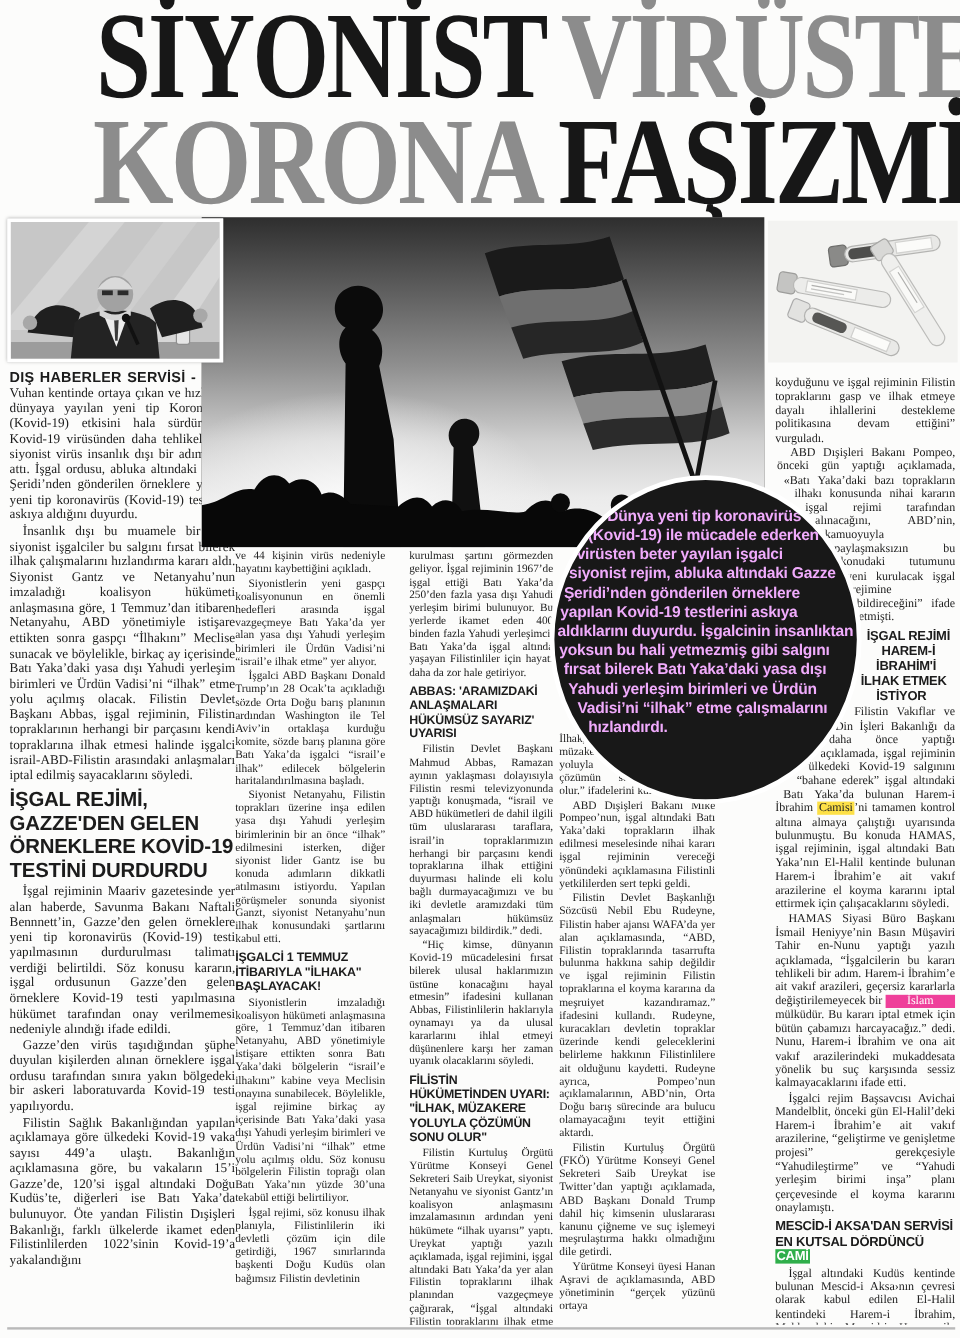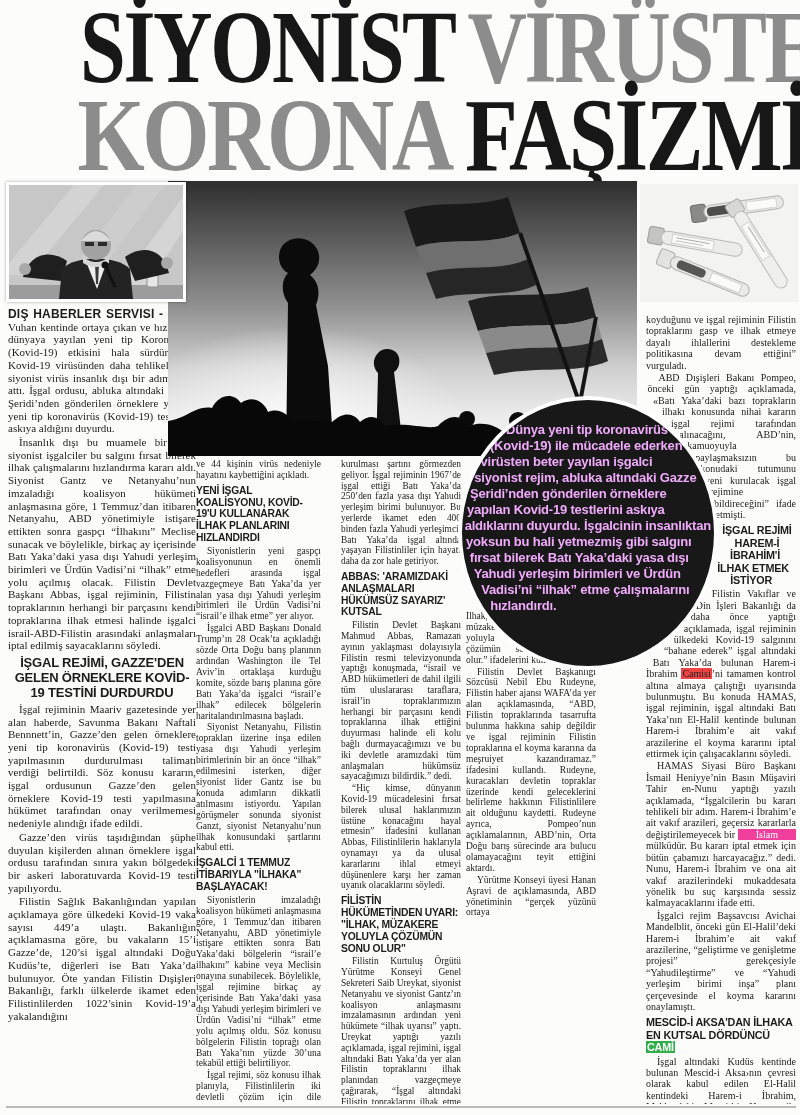--- a/index.html
+++ b/index.html
@@ -32,32 +32,32 @@
   .col{position:absolute;overflow:hidden;text-align:justify;}
   #col1{left:8px;top:308px;width:188px;height:796px;font-size:11px;line-height:12.7px;}
   #col2{left:196px;top:459px;width:125px;height:645px;font-size:9.5px;line-height:10.9px;}
   #col3{left:341px;top:459px;width:120px;height:645px;font-size:9.4px;line-height:10.8px;}
   #col4{left:466px;top:611px;width:130px;height:493px;font-size:9.5px;line-height:10.9px;}
   #col5{left:646px;top:314px;width:150px;height:790px;font-size:10px;line-height:11.4px;}
   .col p{margin:0 0 1px 0;}
   .ind{text-indent:11px;}
   .subhead{font-family:"Liberation Sans",sans-serif;font-weight:700;letter-spacing:-.2px;
            margin:4px 0 2px 0;text-align:left;line-height:1.15;}
-  #col1 .subhead{font-size:13px;text-align:center;}
+  #col1 .subhead{font-size:17px;}
   #col2 .subhead,#col3 .subhead,#col4 .subhead{font-size:10.3px;}
   #col5 .subhead{font-size:10.8px;}
   .subhead.center{text-align:center;}
   .lead-label{font-family:"Liberation Sans",sans-serif;font-weight:700;font-size:12px;letter-spacing:.2px;}
   
   .c4-spacer{float:right;width:104px;height:54px;
      shape-outside:polygon(100% 0,2% 0,18% 32%,44% 66%,100% 96%);}
   .c5-spacer{float:left;width:72px;height:300px;
      shape-outside:polygon(0 0,2% 0,2% 9%,38% 20%,70% 31%,94% 45%,100% 55%,80% 70%,58% 82%,18% 93%,0 97%);}
   
-  .hl-orange{background:#ef4444;color:#222;padding:0 1px;}
+  .hl-orange{background:#fde047;color:#222;padding:0 1px;}
   .hl-pink{background:#ef3f9a;color:#fff;padding:0 18px;}
   .hl-green{background:#2fae4a;color:#fff;padding:0 1px;}
   
   #bottom-rule{position:absolute;left:6px;top:1106px;width:790px;height:2px;background:#b9b9b9;}
 </style>
 </head>
 <body>
 
 <div id="page">
 
@@ -177,51 +177,52 @@
     <p><span class="lead-label">DIŞ HABERLER SERVİSİ - </span><span>Çin’in Vuhan kentinde ortaya çıkan ve hızla tüm dünyaya yayılan yeni tip Koronavirüs (Kovid-19) etkisini hala sürdürürken, Kovid-19 virüsünden daha tehlikeli olan siyonist virüs insanlık dışı bir adım daha attı. İşgal ordusu, abluka altındaki Gazze Şeridi’nden gönderilen örneklere yapılan yeni tip koronavirüs (Kovid-19) testlerini askıya aldığını duyurdu.</span></p>
     <p class="ind">İnsanlık dışı bu muamele bir yana siyonist işgalciler bu salgını fırsat bilerek ilhak çalışmalarını hızlandırma kararı aldı. Siyonist Gantz ve Netanyahu’nun imzaladığı koalisyon hükümeti anlaşmasına göre, 1 Temmuz’dan itibaren Netanyahu, ABD yönetimiyle istişare ettikten sonra gaspçı “İlhakını” Meclise sunacak ve böylelikle, birkaç ay içerisinde Batı Yaka’daki yasa dışı Yahudi yerleşim birimleri ve Ürdün Vadisi’ni “ilhak” etme yolu açılmış olacak. Filistin Devlet Başkanı Abbas, işgal rejiminin, Filistin topraklarının herhangi bir parçasını kendi topraklarına ilhak etmesi halinde işgalci israil-ABD-Filistin arasındaki anlaşmaları iptal edilmiş sayacaklarını söyledi.</p>
     <h3 class="subhead">İŞGAL REJİMİ, GAZZE'DEN GELEN ÖRNEKLERE KOVİD-19 TESTİNİ DURDURDU</h3>
     <p class="ind">İşgal rejiminin Maariv gazetesinde yer alan haberde, Savunma Bakanı Naftali Bennnett’in, Gazze’den gelen örneklere yeni tip koronavirüs (Kovid-19) testi yapılmasının durdurulması talimatı verdiği belirtildi. Söz konusu kararın, işgal ordusunun Gazze’den gelen örneklere Kovid-19 testi yapılmasına hükümet tarafından onay verilmemesi nedeniyle alındığı ifade edildi.</p>
     <p class="ind">Gazze’den virüs taşıdığından şüphe duyulan kişilerden alınan örneklere işgal ordusu tarafından sınıra yakın bölgedeki bir askeri laboratuvarda Kovid-19 testi yapılıyordu.</p>
     <p class="ind">Filistin Sağlık Bakanlığından yapılan açıklamaya göre ülkedeki Kovid-19 vaka sayısı 449’a ulaştı. Bakanlığın açıklamasına göre, bu vakaların 15’i Gazze’de, 120’si işgal altındaki Doğu Kudüs’te, diğerleri ise Batı Yaka’da bulunuyor. Öte yandan Filistin Dışişleri Bakanlığı, farklı ülkelerde ikamet eden Filistinlilerden 1022’sinin Kovid-19’a yakalandığını</p>
   </div>
 
   <div class="col" id="col2">
     <p>ve 44 kişinin virüs nedeniyle hayatını kaybettiğini açıkladı.</p>
-    <h3 class="subhead">YENİ İŞGAL KOALİSYONU, KOVİD-19'U KULLANARAK İLHAK PLANLARINI HIZLANDIRDI</h3>
     <p class="ind">Siyonistlerin yeni gaspçı koalisyonunun en önemli hedefleri arasında işgal vazgeçmeye Batı Yaka’da yer alan yasa dışı Yahudi yerleşim birimleri ile Ürdün Vadisi’ni “israil’e ilhak etme” yer alıyor.</p>
     <p class="ind">İşgalci ABD Başkanı Donald Trump’ın 28 Ocak’ta açıkladığı sözde Orta Doğu barış planının ardından Washington ile Tel Aviv’in ortaklaşa kurduğu komite, sözde barış planına göre Batı Yaka’da işgalci “israil’e ilhak” edilecek bölgelerin haritalandırılmasına başladı.</p>
     <p class="ind">Siyonist Netanyahu, Filistin toprakları üzerine inşa edilen yasa dışı Yahudi yerleşim birimlerinin bir an önce “ilhak” edilmesini isterken, diğer siyonist lider Gantz ise bu konuda adımların dikkatli atılmasını istiyordu. Yapılan görüşmeler sonunda siyonist Ganzt, siyonist Netanyahu’nun ilhak konusundaki şartlarını kabul etti.</p>
     <h3 class="subhead">İŞGALCİ 1 TEMMUZ İTİBARIYLA "İLHAKA" BAŞLAYACAK!</h3>
     <p class="ind">Siyonistlerin imzaladığı koalisyon hükümeti anlaşmasına göre, 1 Temmuz’dan itibaren Netanyahu, ABD yönetimiyle istişare ettikten sonra Batı Yaka’daki bölgelerin “israil’e ilhakını” kabine veya Meclisin onayına sunabilecek. Böylelikle, işgal rejimine birkaç ay içerisinde Batı Yaka’daki yasa dışı Yahudi yerleşim birimleri ve Ürdün Vadisi’ni “ilhak” etme yolu açılmış oldu. Söz konusu bölgelerin Filistin toprağı olan Batı Yaka’nın yüzde 30’una tekabül ettiği belirtiliyor.</p>
     <p class="ind">İşgal rejimi, söz konusu ilhak planıyla, Filistinlilerin iki devletli çözüm için dile getirdiği, 1967 sınırlarında başkenti Doğu Kudüs olan bağımsız Filistin devletinin</p>
   </div>
 
   <div class="col" id="col3">
     <p>kurulması şartını görmezden geliyor. İşgal rejiminin 1967’de işgal ettiği Batı Yaka’da 250’den fazla yasa dışı Yahudi yerleşim birimi bulunuyor. Bu yerlerde ikamet eden 400 binden fazla Yahudi yerleşimci, Batı Yaka’da işgal altında yaşayan Filistinliler için hayatı daha da zor hale getiriyor.</p>
-    <h3 class="subhead">ABBAS: 'ARAMIZDAKİ ANLAŞMALARI HÜKÜMSÜZ SAYARIZ' KUTSAL</h3>
+    <h3 class="subhead">ABBAS: 'ARAMIZDAKİ ANLAŞMALARI HÜKÜMSÜZ SAYARIZ' UYARISI</h3>
     <p class="ind">Filistin Devlet Başkanı Mahmud Abbas, Ramazan ayının yaklaşması dolayısıyla Filistin resmi televizyonunda yaptığı konuşmada, “israil ve ABD hükümetleri de dahil ilgili tüm uluslararası taraflara, israil’in topraklarımızın herhangi bir parçasını kendi topraklarına ilhak ettiğini duyurması halinde eli kolu bağlı durmayacağımızı ve bu iki devletle aramızdaki tüm anlaşmaları hükümsüz sayacağımızı bildirdik.” dedi.</p>
     <p class="ind">“Hiç kimse, dünyanın Kovid-19 mücadelesini fırsat bilerek ulusal haklarımızın üstüne konacağını hayal etmesin” ifadesini kullanan Abbas, Filistinlilerin haklarıyla oynamayı ya da ulusal kararlarını ihlal etmeyi düşünenlere karşı her zaman uyanık olacaklarını söyledi.</p>
     <h3 class="subhead">FİLİSTİN HÜKÜMETİNDEN UYARI: "İLHAK, MÜZAKERE YOLUYLA ÇÖZÜMÜN SONU OLUR"</h3>
     <p class="ind">Filistin Kurtuluş Örgütü Yürütme Konseyi Genel Sekreteri Saib Ureykat, siyonist Netanyahu ve siyonist Gantz’ın koalisyon anlaşmasını imzalamasının ardından yeni hükümete “ilhak uyarısı” yaptı. Ureykat yaptığı yazılı açıklamada, işgal rejimini, işgal altındaki Batı Yaka’da yer alan Filistin topraklarını ilhak planından vazgeçmeye çağırarak, “İşgal altındaki Filistin topraklarını ilhak etme taahhüdünde bulunan bir koalisyon hükümeti, Orta Doğu’nun güvenlik, barış ve istikrarına yönelik tehdittir.</p>
   </div>
 
   <div class="col" id="col4">
     <span class="c4-spacer"></span>
     <p>İlhak, müzakere yoluyla çözümün sonu olur.” ifadelerini kullandı.</p>
+    <p class="ind">ABD Dışişleri Bakanı Mike Pompeo’nun, işgal altındaki Batı Yaka’daki toprakların ilhak edilmesi meselesinde nihai kararı işgal rejiminin vereceği yönündeki açıklamasına Filistinli yetkililerden sert tepki geldi.</p>
     <p class="ind">Filistin Devlet Başkanlığı Sözcüsü Nebil Ebu Rudeyne, Filistin haber ajansı WAFA’da yer alan açıklamasında, “ABD, Filistin topraklarında tasarrufta bulunma hakkına sahip değildir ve işgal rejiminin Filistin topraklarına el koyma kararına da meşruiyet kazandıramaz.” ifadesini kullandı. Rudeyne, kuracakları devletin topraklar üzerinde kendi geleceklerini belirleme hakkının Filistinlilere ait olduğunu kaydetti. Rudeyne ayrıca, Pompeo’nun açıklamalarının, ABD’nin, Orta Doğu barış sürecinde ara bulucu olamayacağını teyit ettiğini aktardı.</p>
+    <p class="ind">Filistin Kurtuluş Örgütü (FKÖ) Yürütme Konseyi Genel Sekreteri Saib Ureykat ise Twitter’dan yaptığı açıklamada, ABD Başkanı Donald Trump dahil hiç kimsenin uluslararası kanunu çiğneme ve suç işlemeyi meşrulaştırma hakkı olmadığını dile getirdi.</p>
     <p class="ind">Yürütme Konseyi üyesi Hanan Aşravi de açıklamasında, ABD yönetiminin “gerçek yüzünü ortaya</p>
   </div>
 
   <div class="col" id="col5">
     <p>koyduğunu ve işgal rejiminin Filistin topraklarını gasp ve ilhak etmeye dayalı ihlallerini destekleme politikasına devam ettiğini” vurguladı.</p>
     <span class="c5-spacer"></span>
     <p class="ind">ABD Dışişleri Bakanı Pompeo, önceki gün yaptığı açıklamada, «Batı Yaka’daki bazı toprakların ilhakı konusunda nihai kararın işgal rejimi tarafından alınacağını, ABD’nin, kamuoyuyla paylaşmaksızın bu konudaki tutumunu yeni kurulacak işgal rejimine bildireceğini” ifade etmişti.</p>
     <h3 class="subhead center">İŞGAL REJİMİ HAREM-İ İBRAHİM'İ İLHAK ETMEK İSTİYOR</h3>
     <p class="ind"><span>Filistin Vakıflar ve Din İşleri Bakanlığı da daha önce yaptığı açıklamada, işgal rejiminin ülkedeki Kovid-19 salgınını “bahane ederek” işgal altındaki Batı Yaka’da bulunan Harem-i İbrahim </span><span class="hl-orange">Camisi</span><span>’ni tamamen kontrol altına almaya çalıştığı uyarısında bulunmuştu. Bu konuda HAMAS, işgal rejiminin, işgal altındaki Batı Yaka’nın El-Halil kentinde bulunan Harem-i İbrahim’e ait vakıf arazilerine el koyma kararını iptal ettirmek için çalışacaklarını söyledi.</span></p>
     <p class="ind"><span>HAMAS Siyasi Büro Başkanı İsmail Heniyye’nin Basın Müşaviri Tahir en-Nunu yaptığı yazılı açıklamada, “İşgalcilerin bu kararı tehlikeli bir adım. Harem-i İbrahim’e ait vakıf arazileri, geçersiz kararlarla değiştirilemeyecek bir </span><span class="hl-pink">İslam</span><span> mülküdür. Bu kararı iptal etmek için bütün çabamızı harcayacağız.” dedi. Nunu, Harem-i İbrahim ve ona ait vakıf arazilerindeki mukaddesata yönelik bu suç karşısında sessiz kalmayacaklarını ifade etti.</span></p>
     <p class="ind">İşgalci rejim Başsavcısı Avichai Mandelblit, önceki gün El-Halil’deki Harem-i İbrahim’e ait vakıf arazilerine, “geliştirme ve genişletme projesi” gerekçesiyle “Yahudileştirme” ve “Yahudi yerleşim birimi inşa” planı çerçevesinde el koyma kararını onaylamıştı.</p>
-    <h3 class="subhead"><span>MESCİD-İ AKSA'DAN İLHAKA EN KUTSAL DÖRDÜNCÜ </span><span class="hl-green">CAMİ</span></h3>
+    <h3 class="subhead"><span>MESCİD-İ AKSA'DAN SERVİSİ EN KUTSAL DÖRDÜNCÜ </span><span class="hl-green">CAMİ</span></h3>
     <p class="ind"><span>İşgal altındaki Kudüs kentinde bulunan Mescid-i Aksa›nın çevresi olarak kabul edilen El-Halil kentindeki Harem-i İbrahim, Mekke›deki Mescid-i Haram ile Medine›deki Mescid-i Nebevi ve Mescid-i Aksa›dan sonra en kutsal dördüncü </span></p>
   </div>
 
   <div id="bottom-rule"></div>
 </div>
 
 </body></html>

